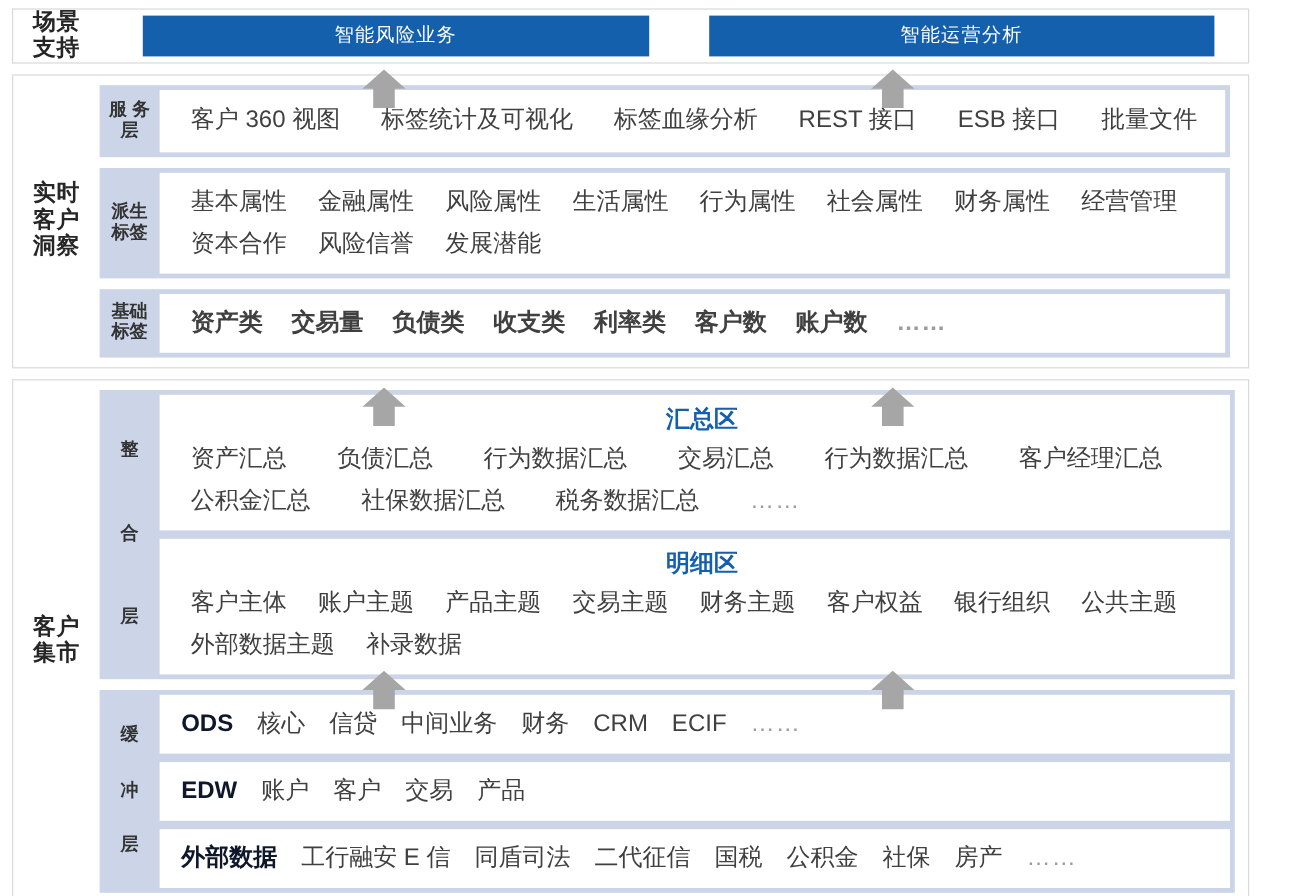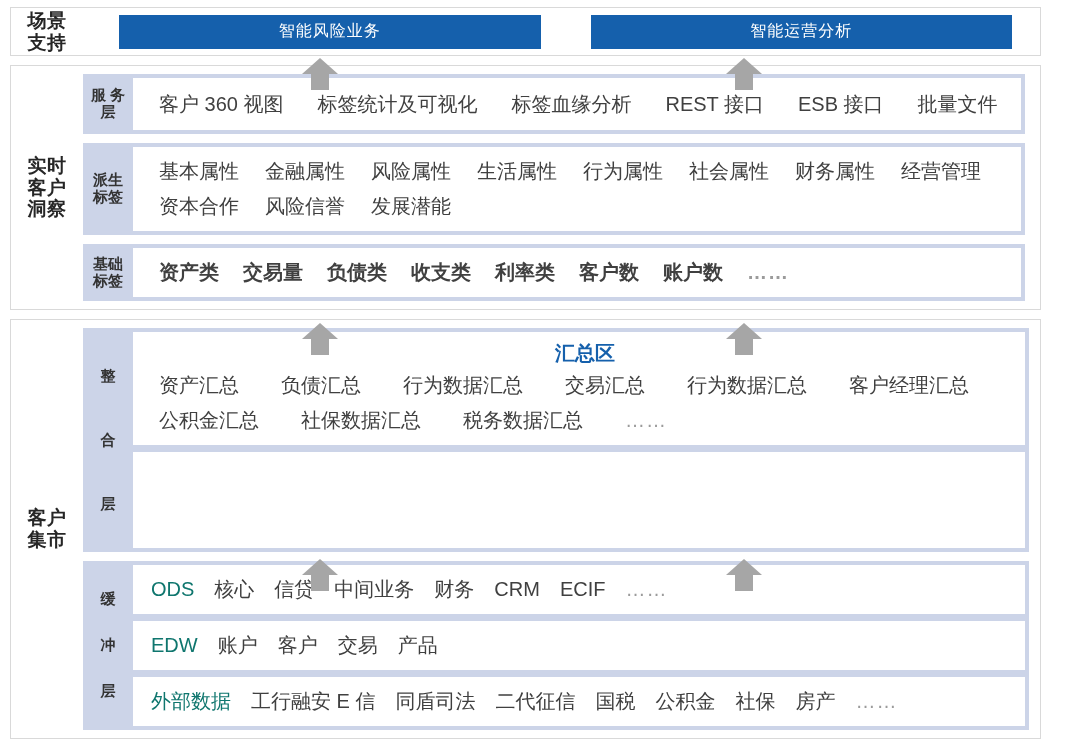--- a/index.html
+++ b/index.html
@@ -136,22 +136,22 @@
 
   .zone-title {
     font-size: 20px;
     font-weight: bold;
     color: #1560ac;
     text-align: center;
     line-height: 1.4;
     margin-bottom: 1px;
   }
   .tag-blue {
-    color: #0f766e;
-    font-weight: normal;
+    color: #0f172a;
+    font-weight: bold;
   }
   .dots { color: #9b9b9b; letter-spacing: 1px; }
 
   
   .arrow {
     position: absolute;
     width: 40px; height: 34px;
     z-index: 5;
   }
   .arrow svg { display: block; width: 100%; height: 100%; }
@@ -289,20 +289,35 @@
             </div>
             <div class="row sp-summary">
               <span class="item">公积金汇总</span>
               <span class="item">社保数据汇总</span>
               <span class="item">税务数据汇总</span>
               <span class="item dots">……</span>
             </div>
           </div>
 
           <div class="box" style="min-height:96px">
+            <div class="zone-title">明细区</div>
+            <div class="row sp-detail">
+              <span class="item">客户主体</span>
+              <span class="item">账户主题</span>
+              <span class="item">产品主题</span>
+              <span class="item">交易主题</span>
+              <span class="item">财务主题</span>
+              <span class="item">客户权益</span>
+              <span class="item">银行组织</span>
+              <span class="item">公共主题</span>
+            </div>
+            <div class="row sp-detail">
+              <span class="item">外部数据主题</span>
+              <span class="item">补录数据</span>
+            </div>
           </div>
 
         </div>
       </div>
 
       <div class="band">
         <div class="band-label spread">
           <span>缓</span>
           <span>冲</span>
           <span>层</span>

